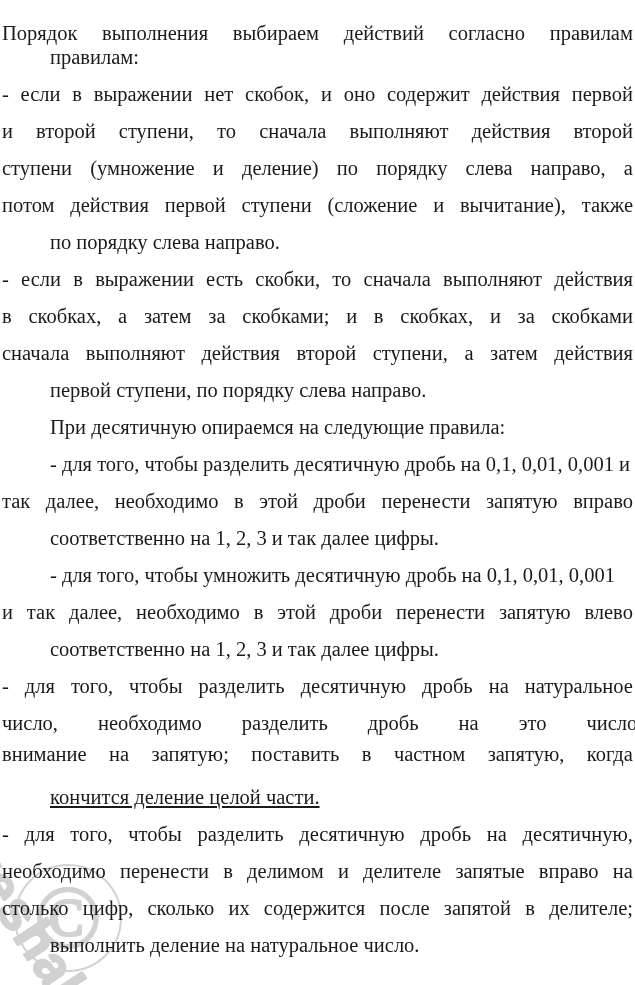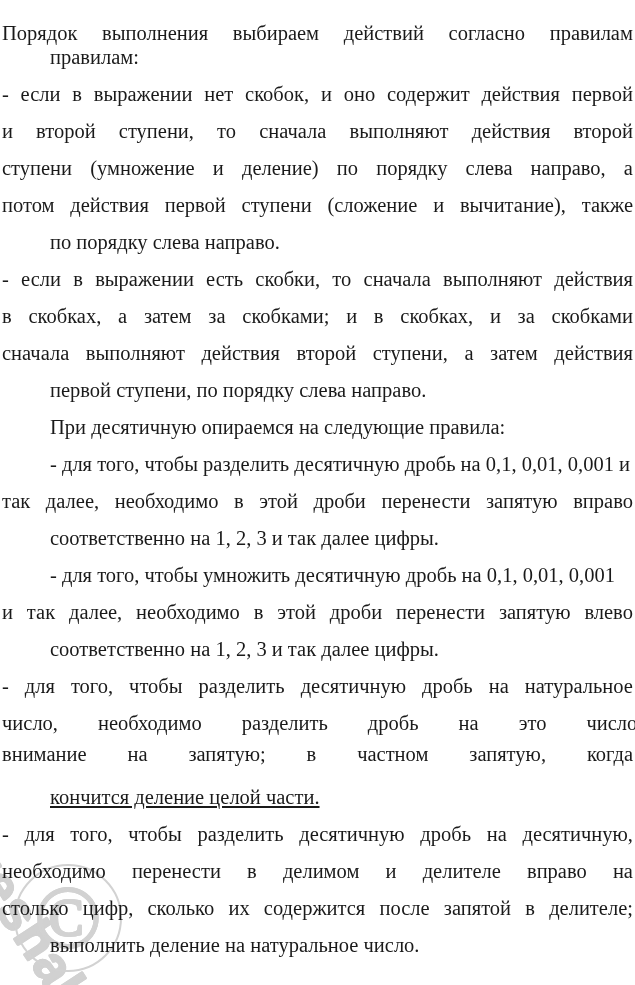--- a/index.html
+++ b/index.html
@@ -268,20 +268,21 @@
         <span class="w">на</span>
         <span class="w">это</span>
         <span class="w">число,</span>
         <span class="w">не</span>
         <span class="w">обращая</span>
       </div>
       <div class="line justify" style="top: 736px;">
         <span class="w">внимание</span>
         <span class="w">на</span>
         <span class="w">запятую;</span>
+        <span class="w">поставить</span>
         <span class="w">в</span>
         <span class="w">частном</span>
         <span class="w">запятую,</span>
         <span class="w">когда</span>
       </div>
       <div class="line flush" style="top: 779px; text-decoration: underline;"><span>кончится деление целой части.</span></div>
       <div class="line justify" style="top: 816px;">
         <span class="w">-</span>
         <span class="w">для</span>
         <span class="w">того,</span>
@@ -292,20 +293,21 @@
         <span class="w">на</span>
         <span class="w">десятичную,</span>
       </div>
       <div class="line justify" style="top: 853px;">
         <span class="w">необходимо</span>
         <span class="w">перенести</span>
         <span class="w">в</span>
         <span class="w">делимом</span>
         <span class="w">и</span>
         <span class="w">делителе</span>
+        <span class="w">запятые</span>
         <span class="w">вправо</span>
         <span class="w">на</span>
       </div>
       <div class="line justify" style="top: 890px;">
         <span class="w">столько</span>
         <span class="w">цифр,</span>
         <span class="w">сколько</span>
         <span class="w">их</span>
         <span class="w">содержится</span>
         <span class="w">после</span>

